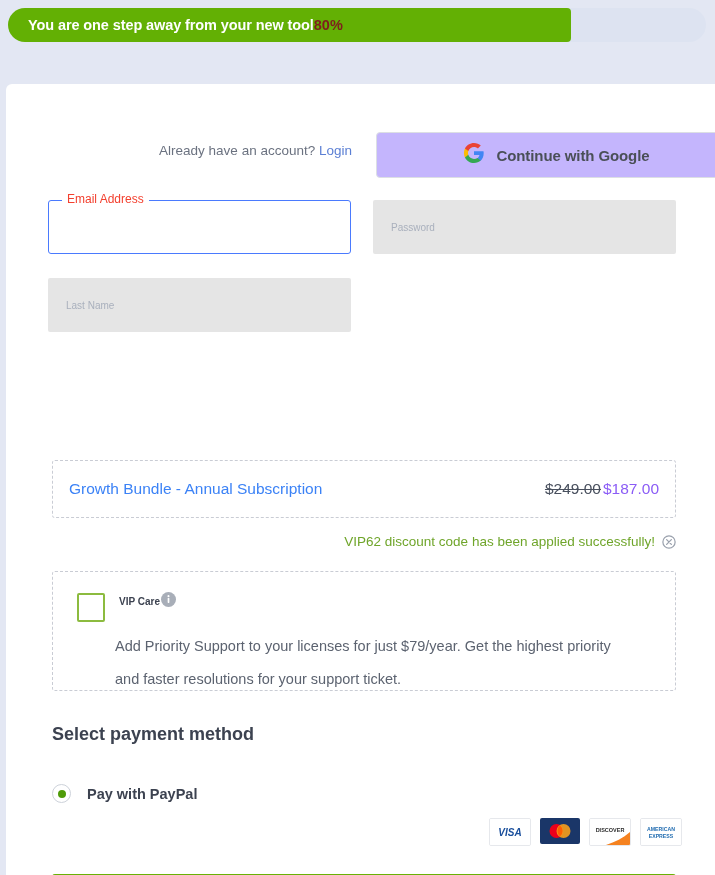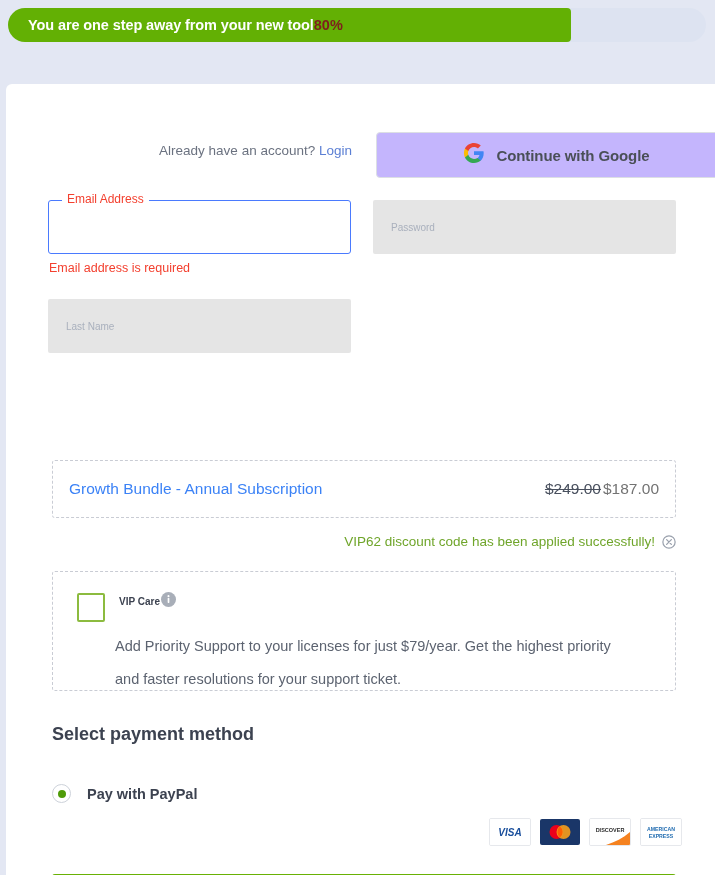--- a/index.html
+++ b/index.html
@@ -197,21 +197,21 @@
   .product-price {
     font-size: 15.5px;
     color: #49505e;
     white-space: nowrap;
   }
   .price-old {
     text-decoration: line-through;
     color: #49505e;
   }
   .price-new {
-    color: #737373;
+    color: #8b5cf6;
     margin-left: 2px;
   }
 
   
   .discount-row {
     position: absolute;
     right: 46px;
     top: 450px;
     display: flex;
     align-items: center;
@@ -318,21 +318,21 @@
     font-size: 14.5px;
     font-weight: bold;
     color: #3c4250;
   }
   .card-logos {
     position: absolute;
     right: 40px;
     top: 734px;
     display: flex;
     gap: 9px;
-    align-items: center;
+    align-items: flex-start;
   }
   .card-logo {
     width: 40px;
     height: 26px;
     border-radius: 2px;
     display: flex;
     align-items: center;
     justify-content: center;
     overflow: hidden;
   }
@@ -386,21 +386,20 @@
       <span class="google-btn-label">Continue with Google</span>
     </div>
   </div>
 
   <div class="form-grid">
 
     <div class="field-row">
       <div class="field">
         <input class="input-focused" type="text" value="" style="">
         <span class="floating-label">Email Address</span>
-        <div class="field-error">Email address is required</div>
       </div>
 
       <div class="field">
         <input class="input-filled" type="password" placeholder="Password" style="">
       </div>
     </div>
 
     <div class="field-row" style="margin-top:24px;">
       <div class="field">
         <input class="input-filled" type="text" placeholder="Last Name" style="">

